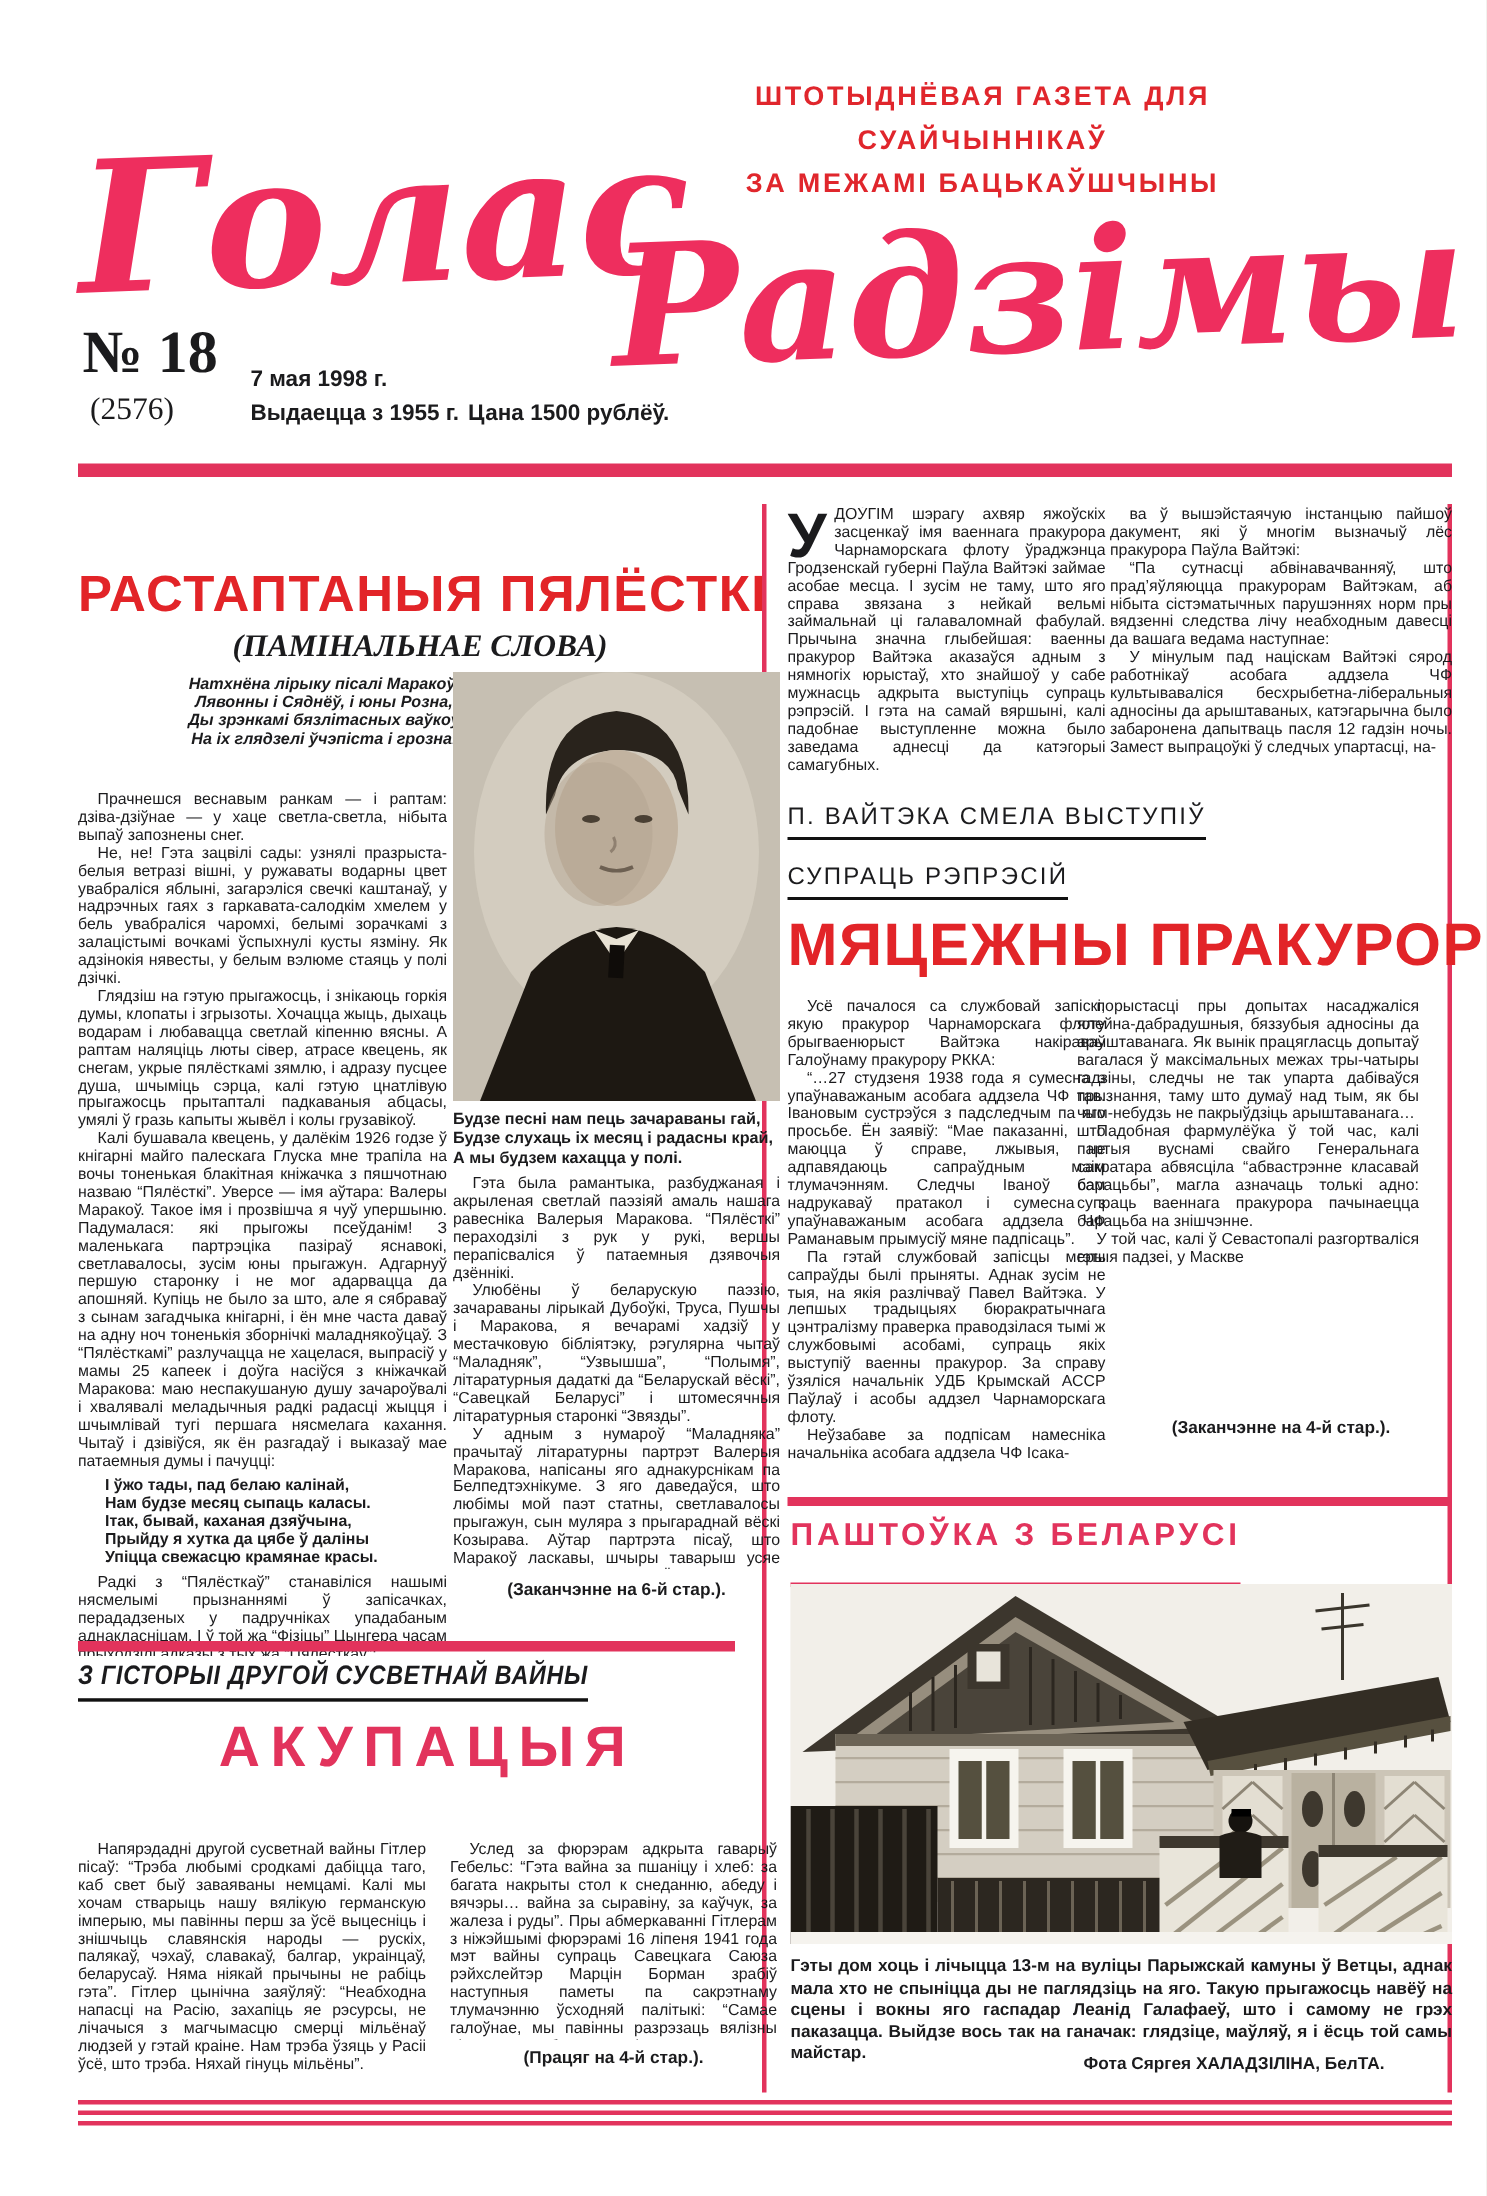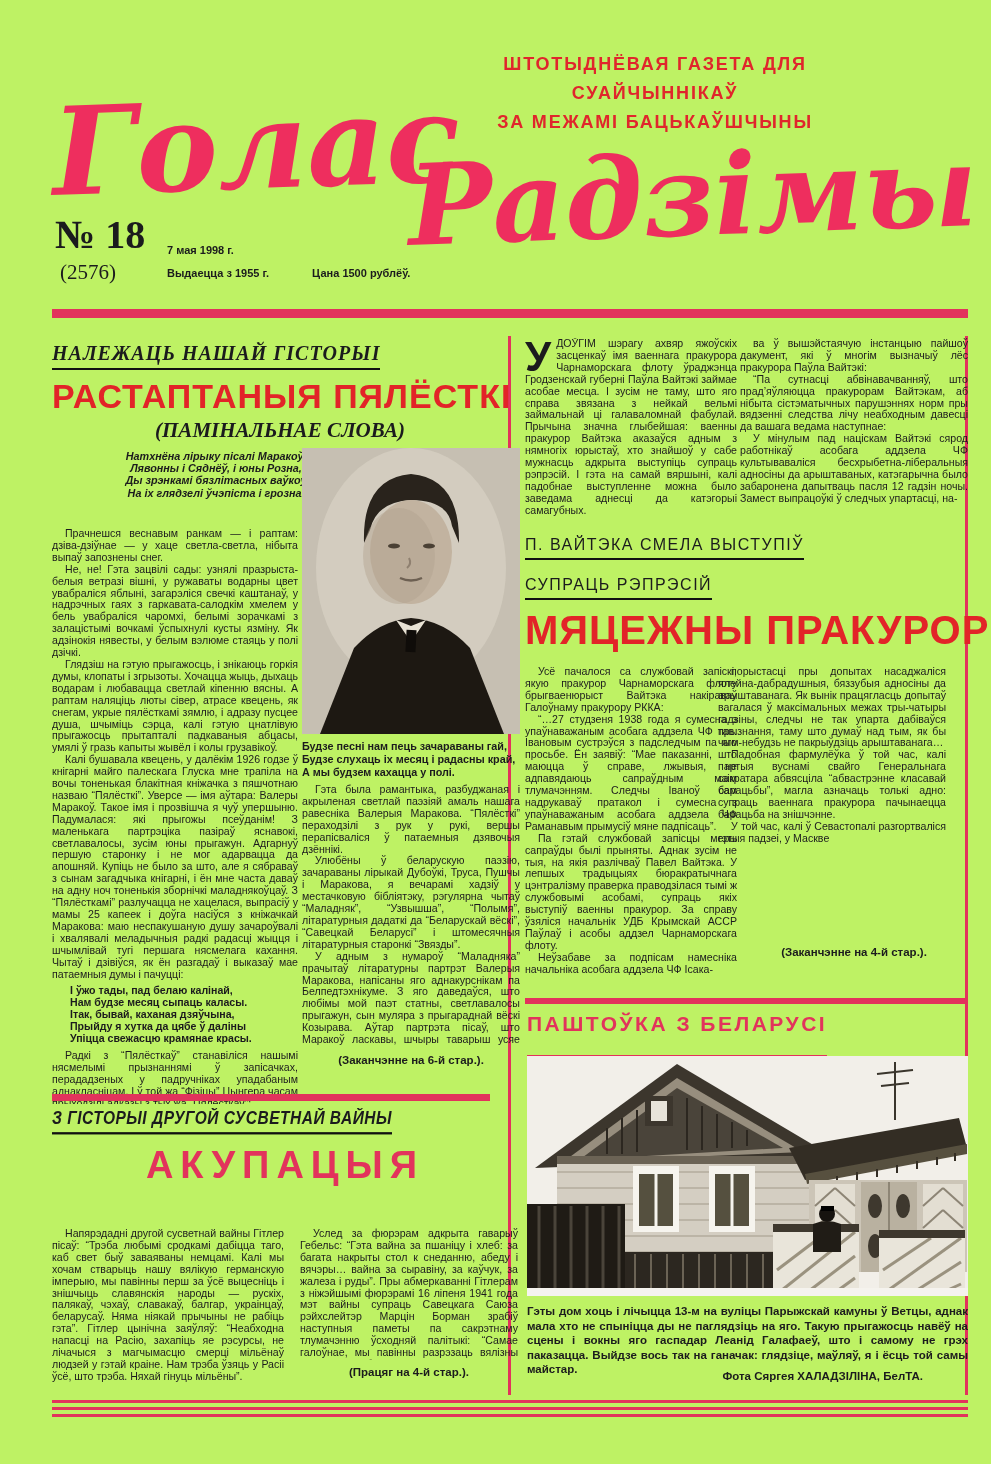--- a/index.html
+++ b/index.html
@@ -1,29 +1,29 @@
 <!DOCTYPE html>
 <html lang="be"><head>
 <meta charset="utf-8">
 <style>
   html,body{margin:0;padding:0;background:#e9e7e2;}
-  .page{position:relative;width:991px;height:1464px;margin:0 auto;background:#bef264;
+  .page{position:relative;width:991px;height:1464px;margin:0 auto;background:#ffffff;
         font-family:"Liberation Sans",sans-serif;color:#1b1b1d;overflow:hidden;}
   .abs{position:absolute;}
 
   
   .slogan{left:420px;top:50px;width:470px;text-align:center;color:#e0262c;
           font-weight:bold;font-size:18px;letter-spacing:1.8px;line-height:1.6;}
   .logo-word{font-family:"DejaVu Serif","Liberation Serif",serif;font-style:italic;font-weight:bold;
              color:#ee2e5e;line-height:1;transform:rotate(-2deg);}
   .logo1{left:52px;top:84px;font-size:122px;}
   .logo2{left:408px;top:140px;font-size:112px;}
   .issue-no{left:55px;top:211px;font-family:"Liberation Serif",serif;font-weight:bold;font-size:40px;}
   .issue-total{left:60px;top:260px;font-family:"Liberation Serif",serif;font-size:21px;}
-  .mast-small{font-weight:bold;font-size:11px;}
+  .mast-small{font-weight:bold;font-size:15px;}
   .mast-date{left:167px;top:244px;}
   .mast-since{left:167px;top:267px;}
   .mast-price{left:312px;top:267px;}
 
   
   .bar{background:#e2335c;}
   .bar-top{left:52px;top:309px;width:916px;height:9px;}
   .bar-left-mid{left:52px;top:1094px;width:438px;height:7px;}
   .bar-right-mid{left:525px;top:998px;width:443px;height:6px;}
   .vrule{width:3px;background:#e2335c;}
@@ -106,21 +106,20 @@
   <div class="abs issue-no">№ 18</div>
   <div class="abs issue-total">(2576)</div>
   <div class="abs mast-small mast-date">7 мая 1998 г.</div>
   <div class="abs mast-small mast-since">Выдаецца з 1955 г.</div>
   <div class="abs mast-small mast-price">Цана 1500 рублёў.</div>
 
   <div class="abs bar bar-top"></div>
   <div class="abs vrule vrule-mid"></div>
   <div class="abs vrule vrule-right"></div>
 
-  <div class="abs kicker-history">НАЛЕЖАЦЬ НАШАЙ ГІСТОРЫІ</div>
   <div class="abs petals-title">РАСТАПТАНЫЯ ПЯЛЁСТКІ</div>
   <div class="abs petals-subtitle">(ПАМІНАЛЬНАЕ СЛОВА)</div>
   <div class="abs epigraph">
       <div>Натхнёна лірыку пісалі Маракоў,</div>
       <div>Лявонны і Сяднёў, і юны Розна,</div>
       <div>Ды зрэнкамі бязлітасных ваўкоў</div>
       <div>На іх глядзелі ўчэпіста і грозна.</div>
     </div>
 
   <div class="abs bodytext petals-col1">

